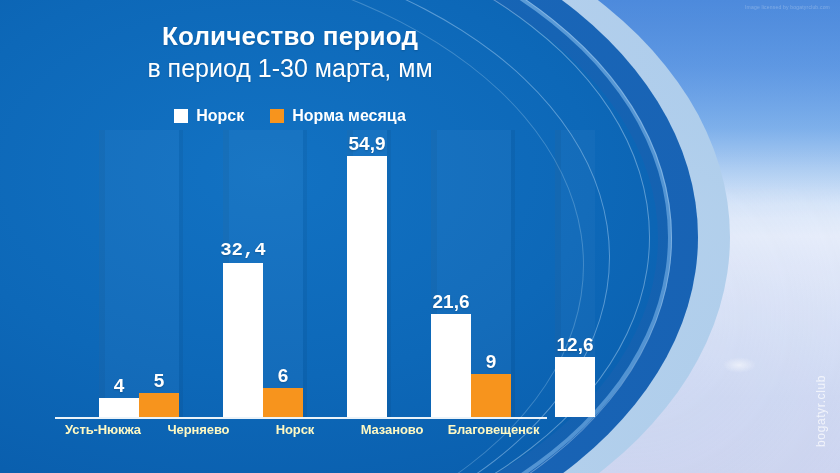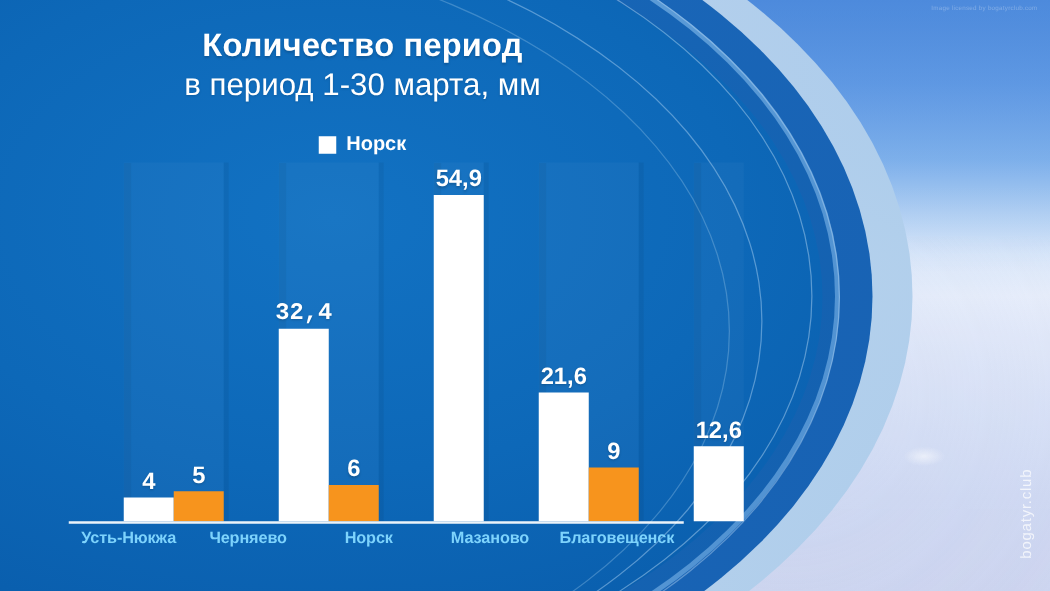--- a/index.html
+++ b/index.html
@@ -256,21 +256,21 @@
 
   .labels {
     position: absolute;
     left: 0;
     top: 292px;
     width: 492px;
     display: flex;
   }
   .cat-label {
     text-align: center;
-    color: #7dd3fc;
+    color: #fef9c3;
     font-size: 13px;
     font-weight: bold;
     white-space: nowrap;
     letter-spacing: -.1px;
   }
 
   
   .watermark {
     position: absolute;
     right: 12px;
@@ -318,20 +318,24 @@
   <div class="header">
     <div class="title-main">Количество период</div>
     <div class="title-sub">в период 1-30 марта, мм</div>
   </div>
 
   <div class="legend" id="legend">
       <div class="legend-item">
         <span class="legend-swatch sw-fact" style="background: rgb(255, 255, 255);"></span>
         <span>Норск</span>
       </div>
+      <div class="legend-item">
+        <span class="legend-swatch sw-norm" style="background: rgb(247, 148, 29);"></span>
+        <span>Норма месяца</span>
+      </div>
     </div>
 
   <div class="chart">
     <div class="plot" id="plot">
         <div class="cat" style="flex: 96 0 0px;">
           <div class="barwrap" style="width: 40px;">
             <div style="position: relative; width: 100%;">
               <div class="bar-value">4</div>
               <div class="bar bar-fact" style="height: 19px; background: rgb(255, 255, 255);"></div>
             </div>

